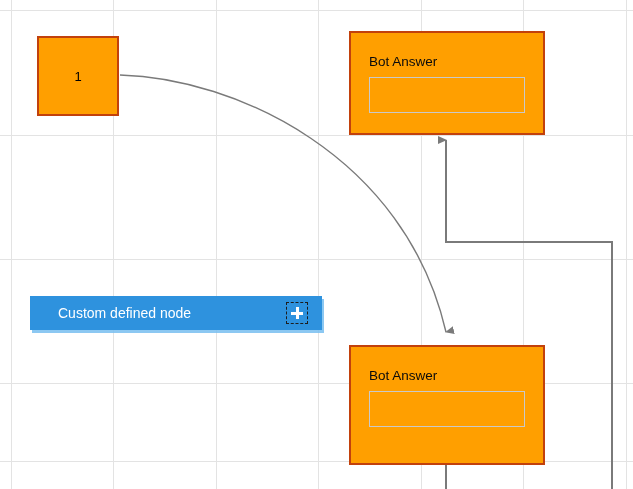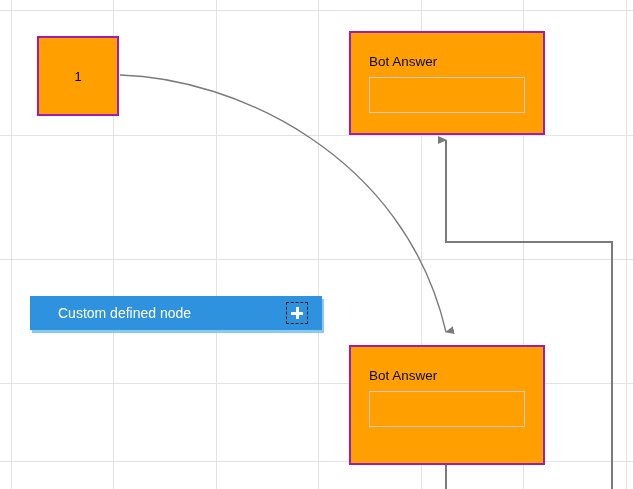--- a/index.html
+++ b/index.html
@@ -43,21 +43,21 @@
     position: absolute;
     left: 0; top: 0;
     width: 633px;
     height: 489px;
     pointer-events: none;
   }
   
   .node {
     position: absolute;
     background: #FF9F00;
-    border: 2px solid #a21caf;
+    border: 2px solid #c2410c;
     box-sizing: border-box;
   }
   .node-start {
     display: flex;
     align-items: center;
     justify-content: center;
   }
   .node-start-label {
     font-size: 13px;
     color: #000000;

